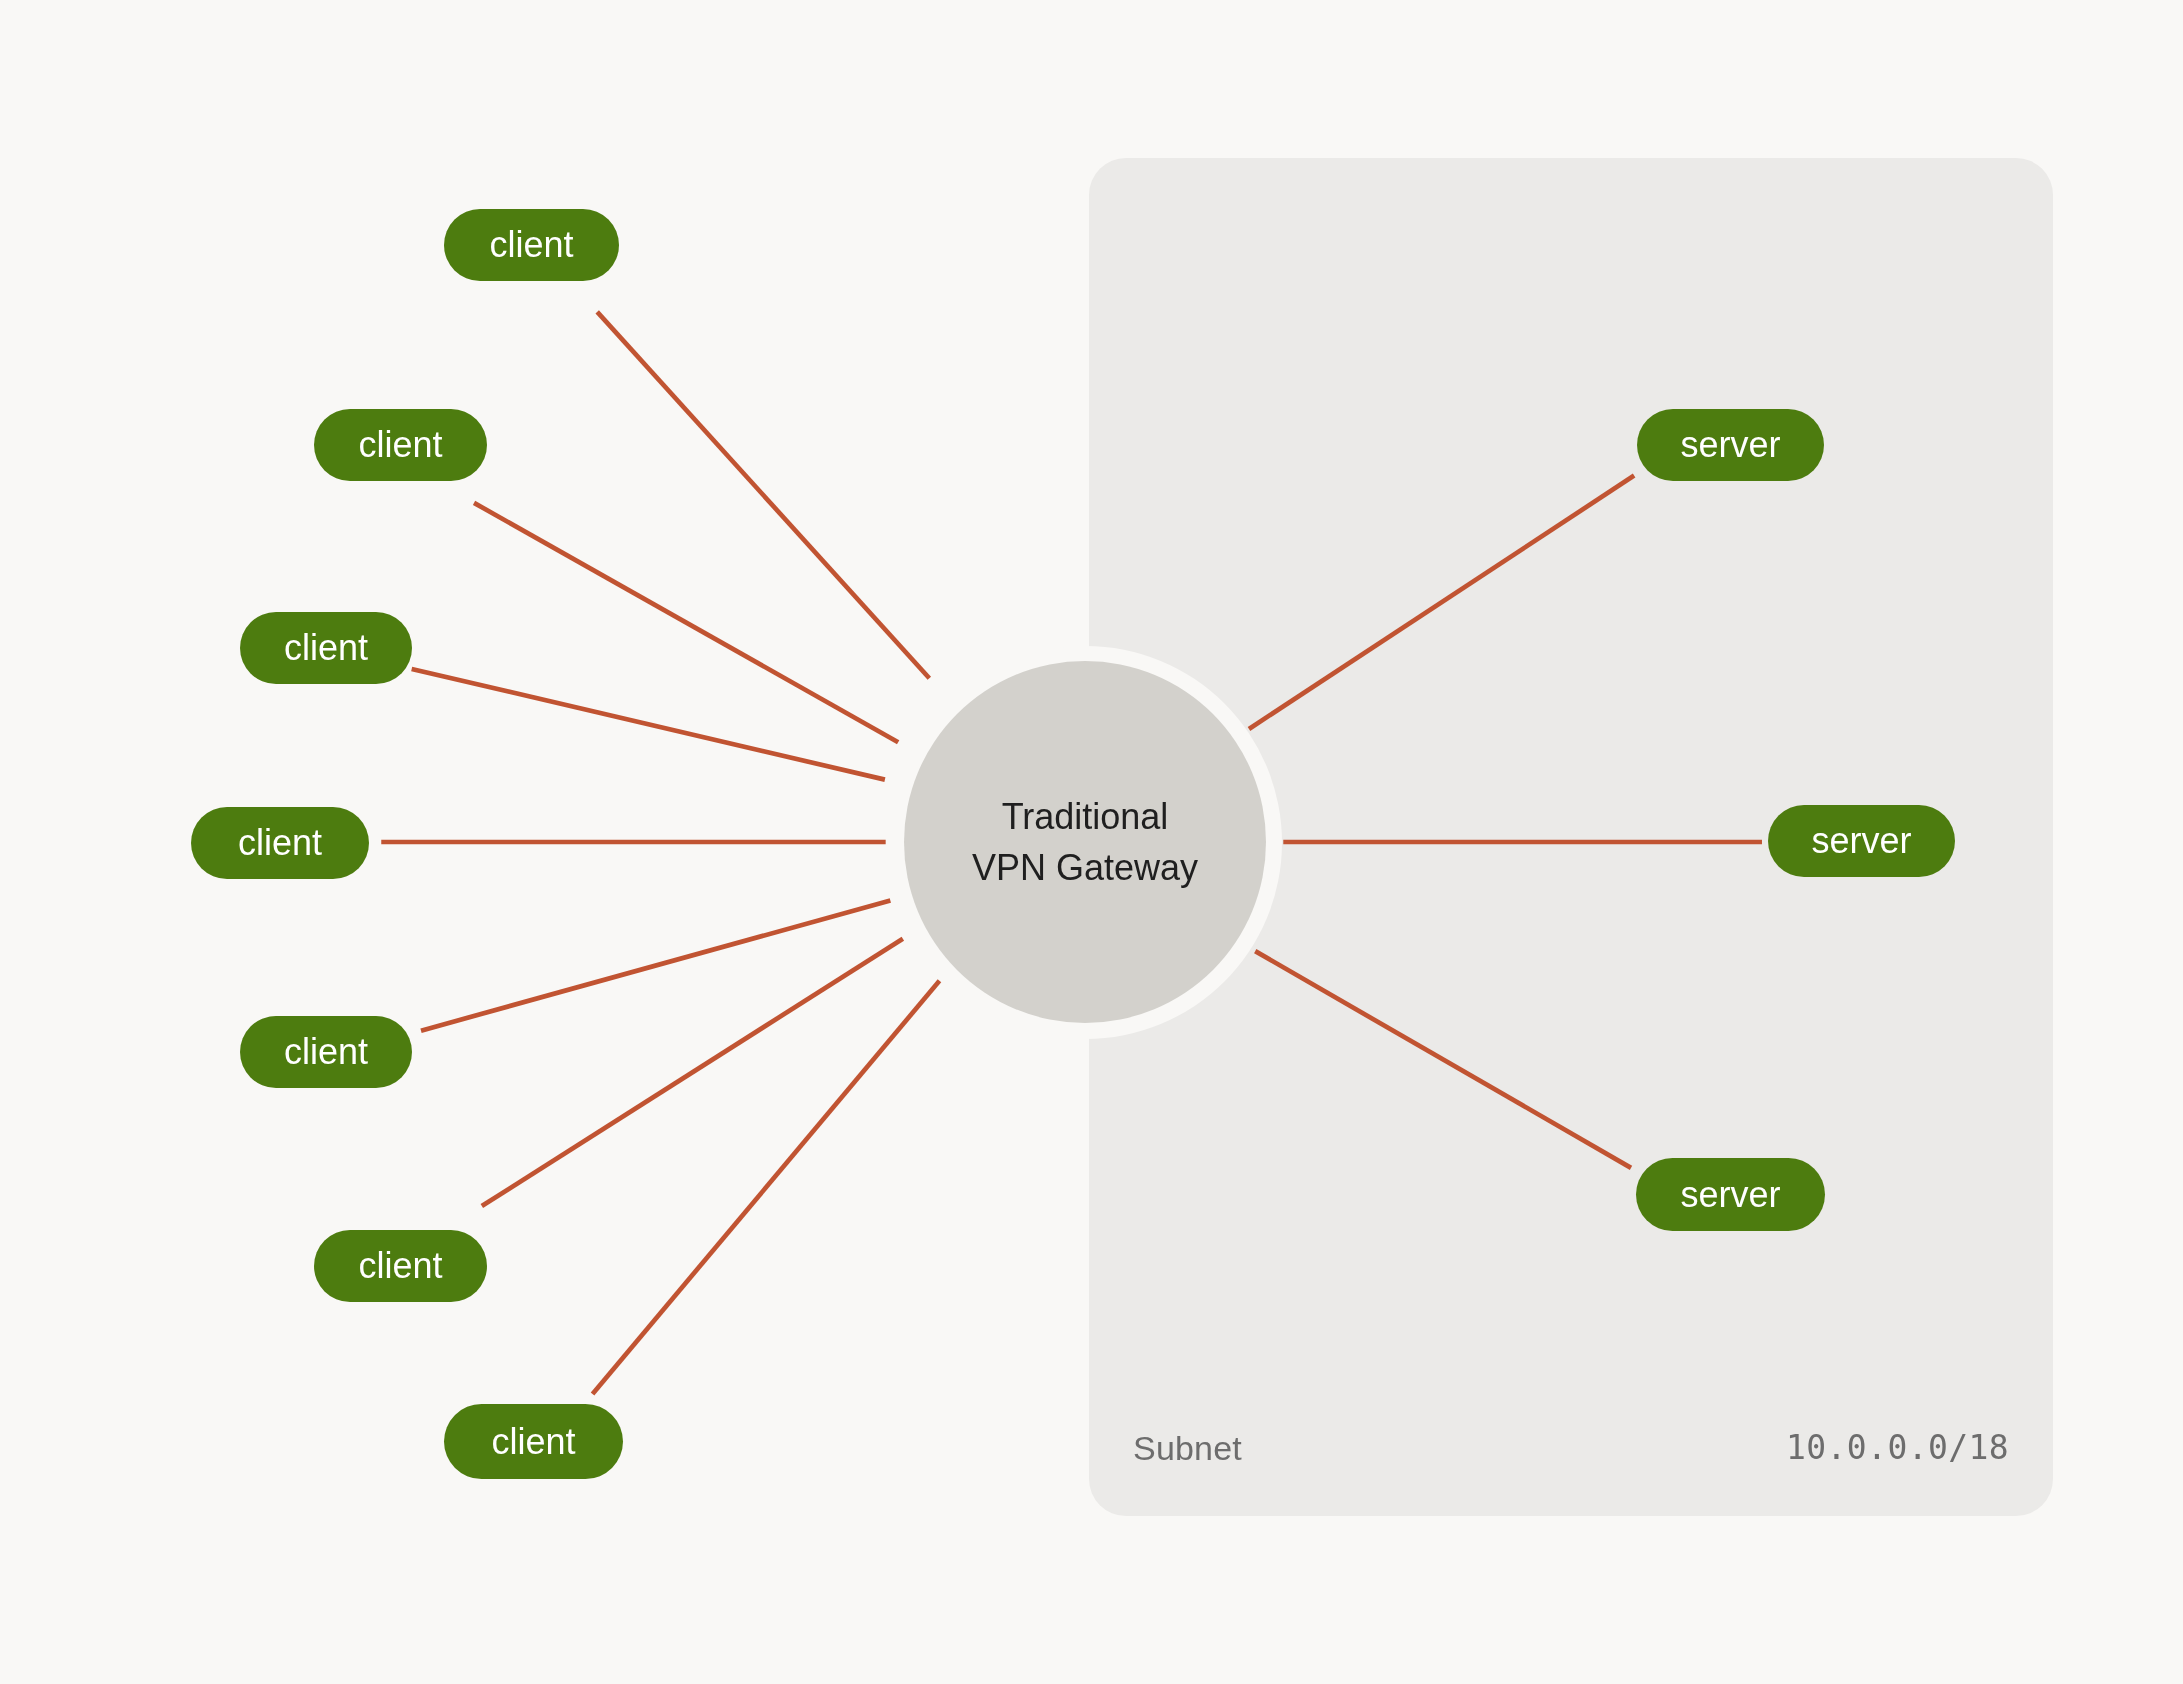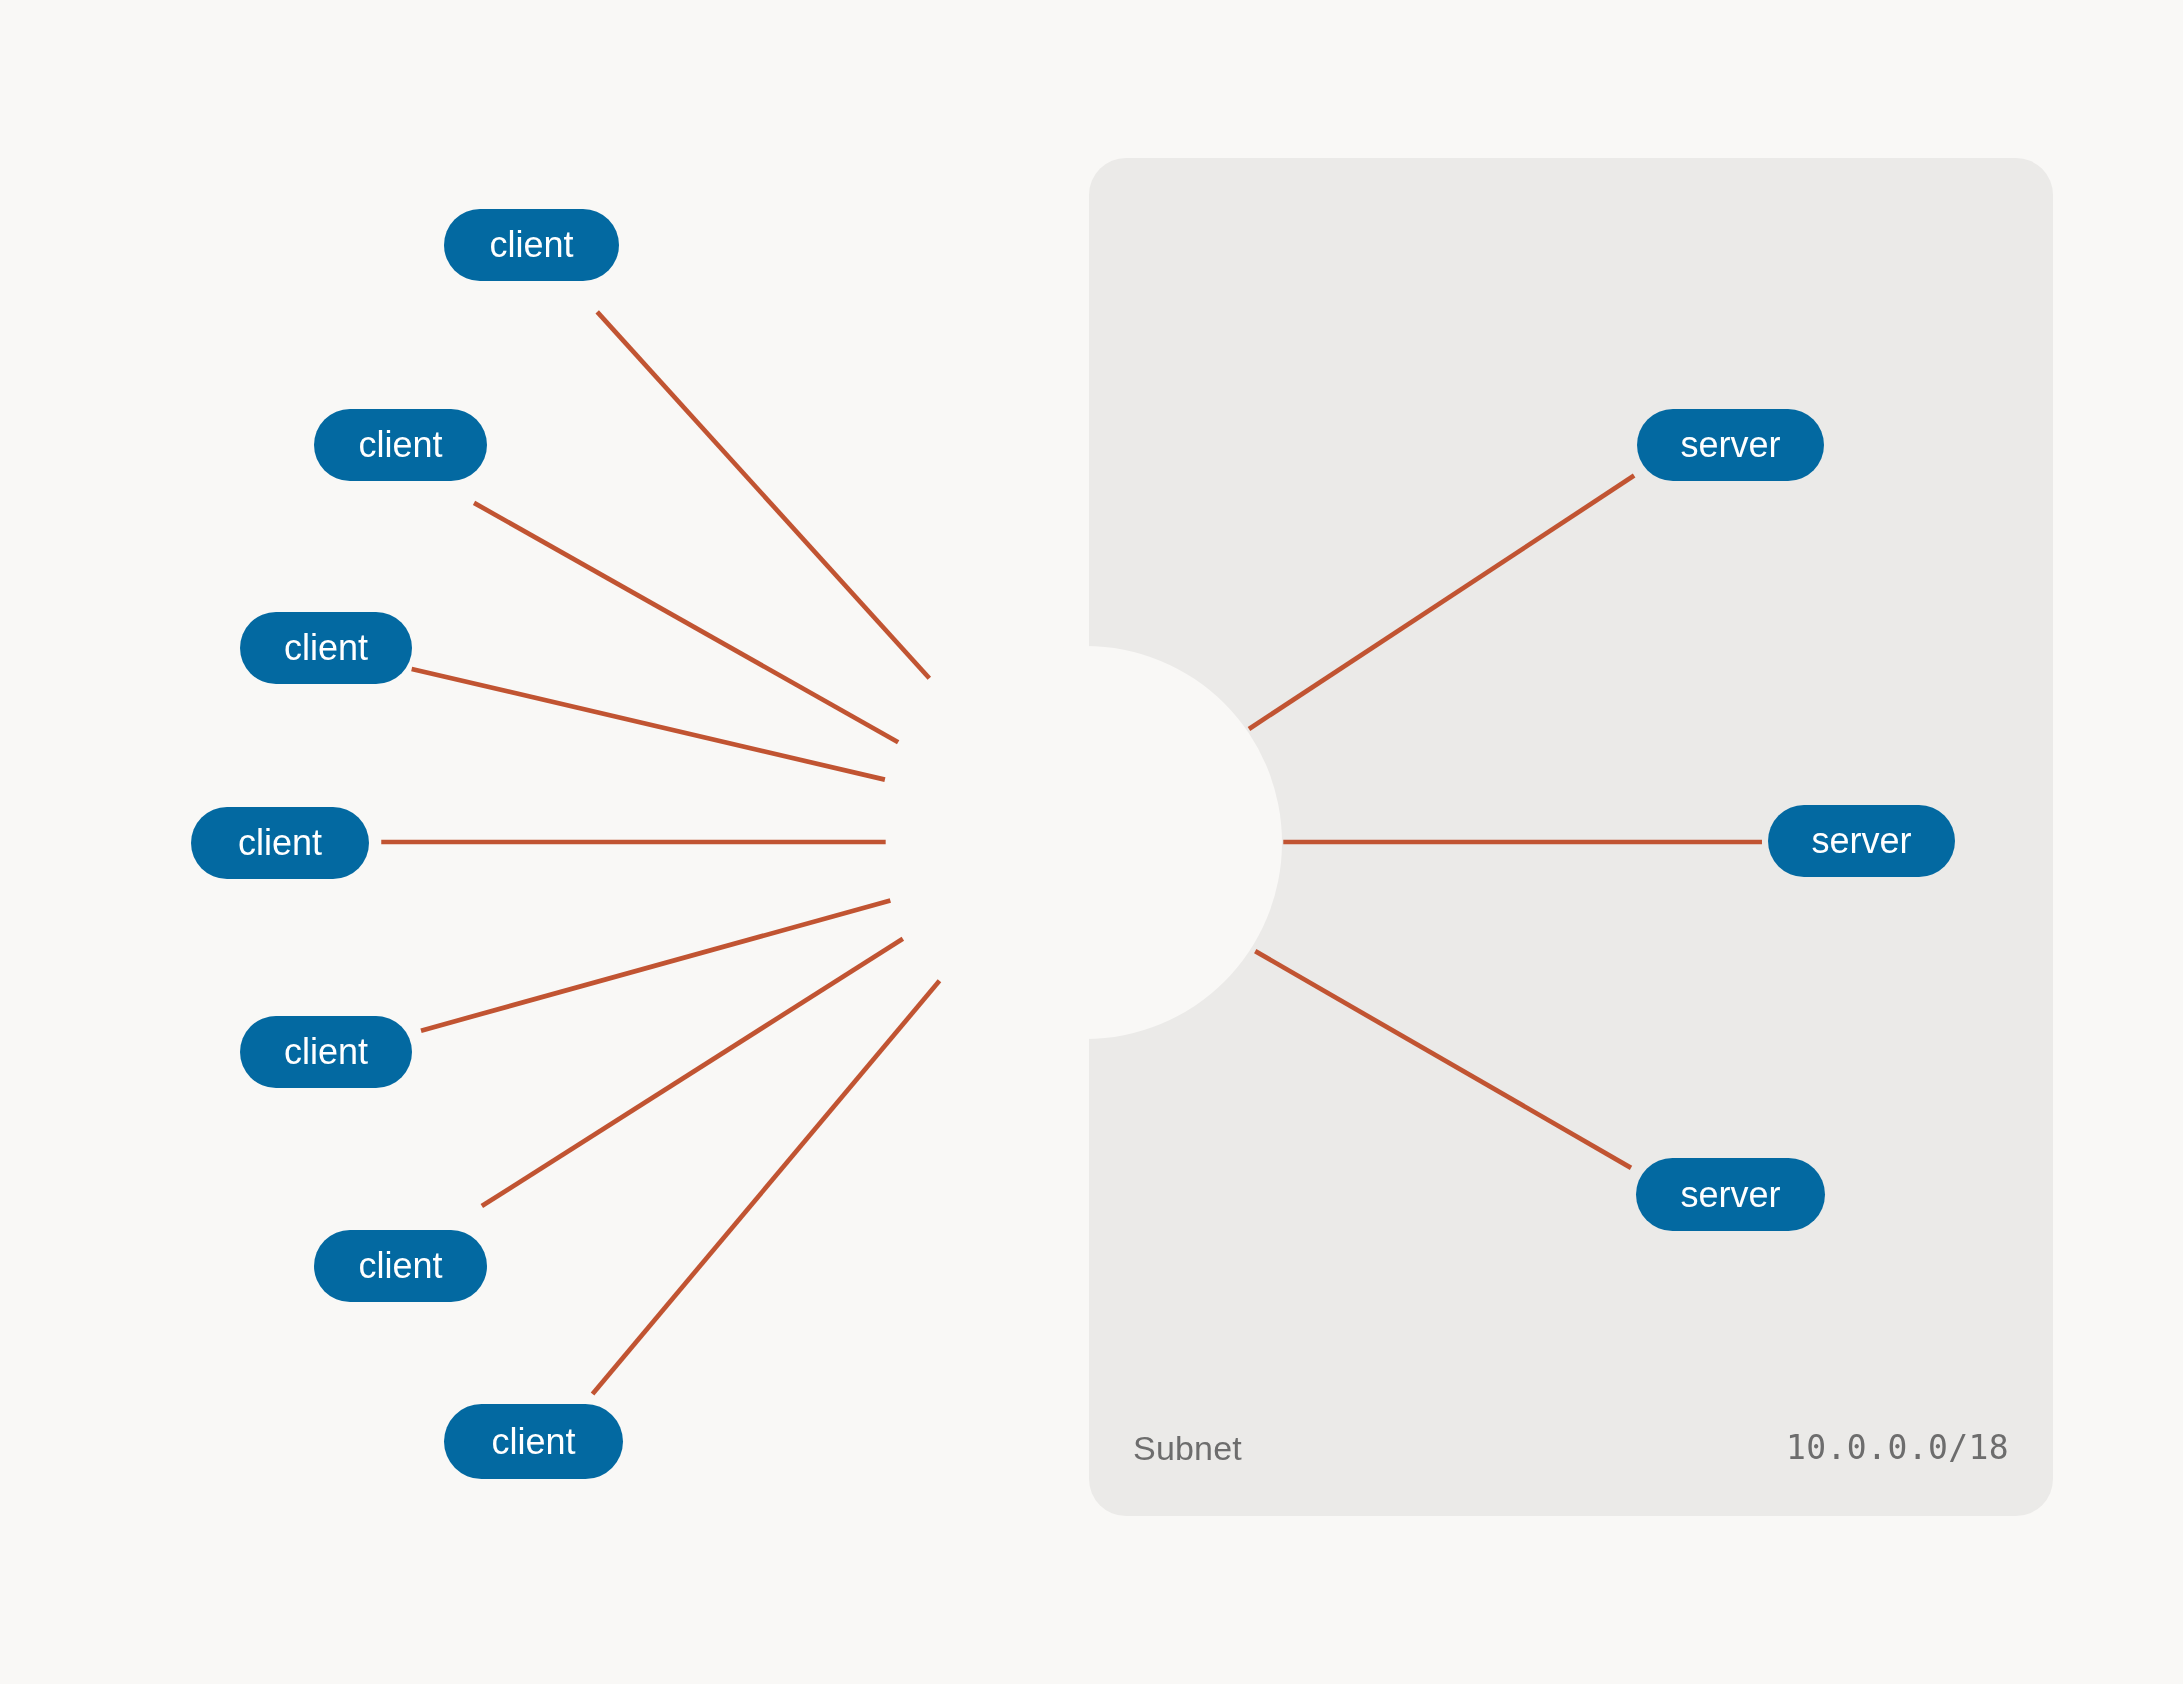--- a/index.html
+++ b/index.html
@@ -72,21 +72,21 @@
   }
   .gateway-label {
     font-family: "Liberation Sans", sans-serif;
     font-size: 36px;
     line-height: 1.42;
     color: #1f1f1f;
     white-space: pre-line;
   }
   .node-pill {
     position: absolute;
-    background: #0369a1;
+    background: #4d7c0f;
     color: #ffffff;
     border-radius: 779px;
     display: flex;
     align-items: center;
     justify-content: center;
     font-family: "Liberation Sans", sans-serif;
     font-size: 36px;
     line-height: 1;
     box-sizing: border-box;
     white-space: nowrap;
@@ -111,20 +111,24 @@
       <line x1="489" y1="1080" x2="1136" y2="1080" stroke="#c15432" stroke-width="6" stroke-linecap="butt"></line>
       <line x1="540" y1="1322" x2="1142" y2="1155" stroke="#c15432" stroke-width="6" stroke-linecap="butt"></line>
       <line x1="618" y1="1547" x2="1158" y2="1204" stroke="#c15432" stroke-width="6" stroke-linecap="butt"></line>
       <line x1="760" y1="1788" x2="1205" y2="1258" stroke="#c15432" stroke-width="6" stroke-linecap="butt"></line>
       <line x1="2096" y1="610" x2="1602" y2="935" stroke="#c15432" stroke-width="6" stroke-linecap="butt"></line>
       <line x1="2260" y1="1080" x2="1646" y2="1080" stroke="#c15432" stroke-width="6" stroke-linecap="butt"></line>
       <line x1="2092" y1="1498" x2="1610" y2="1220" stroke="#c15432" stroke-width="6" stroke-linecap="butt"></line>
     </svg>
 
   <div class="gateway-ring" style="left: 889px; top: 646px; width: 393px; height: 393px; background: rgb(249, 248, 246);"></div>
+  <div class="gateway-circle" style="left: 904px; top: 661px; width: 362px; height: 362px; background: rgb(211, 209, 204);">
+    <span class="gateway-label">Traditional
+VPN Gateway</span>
+  </div>
 
   <div id="client-nodes">
       <div class="node-pill" style="left: 444px; top: 209px; width: 175px; height: 72px;">
         <span>client</span>
       </div>
       <div class="node-pill" style="left: 314px; top: 409px; width: 173px; height: 72px;">
         <span>client</span>
       </div>
       <div class="node-pill" style="left: 240px; top: 612px; width: 172px; height: 72px;">
         <span>client</span>

